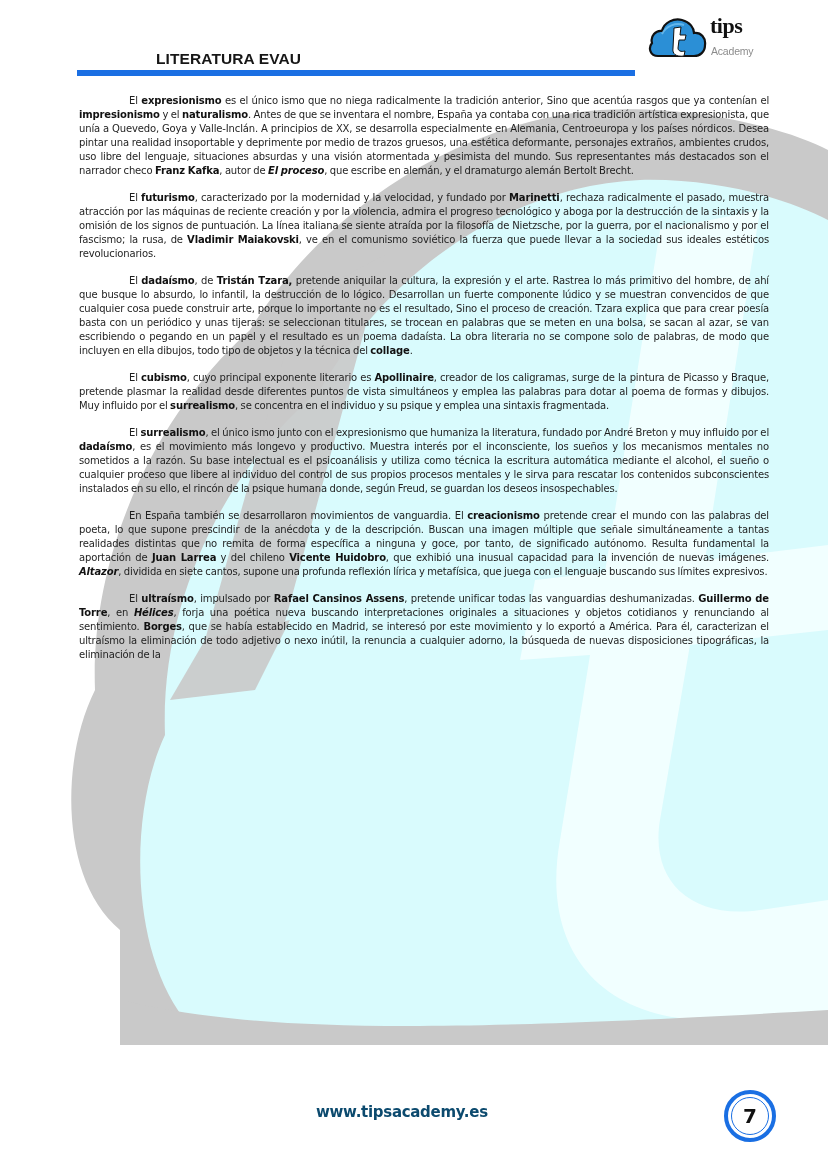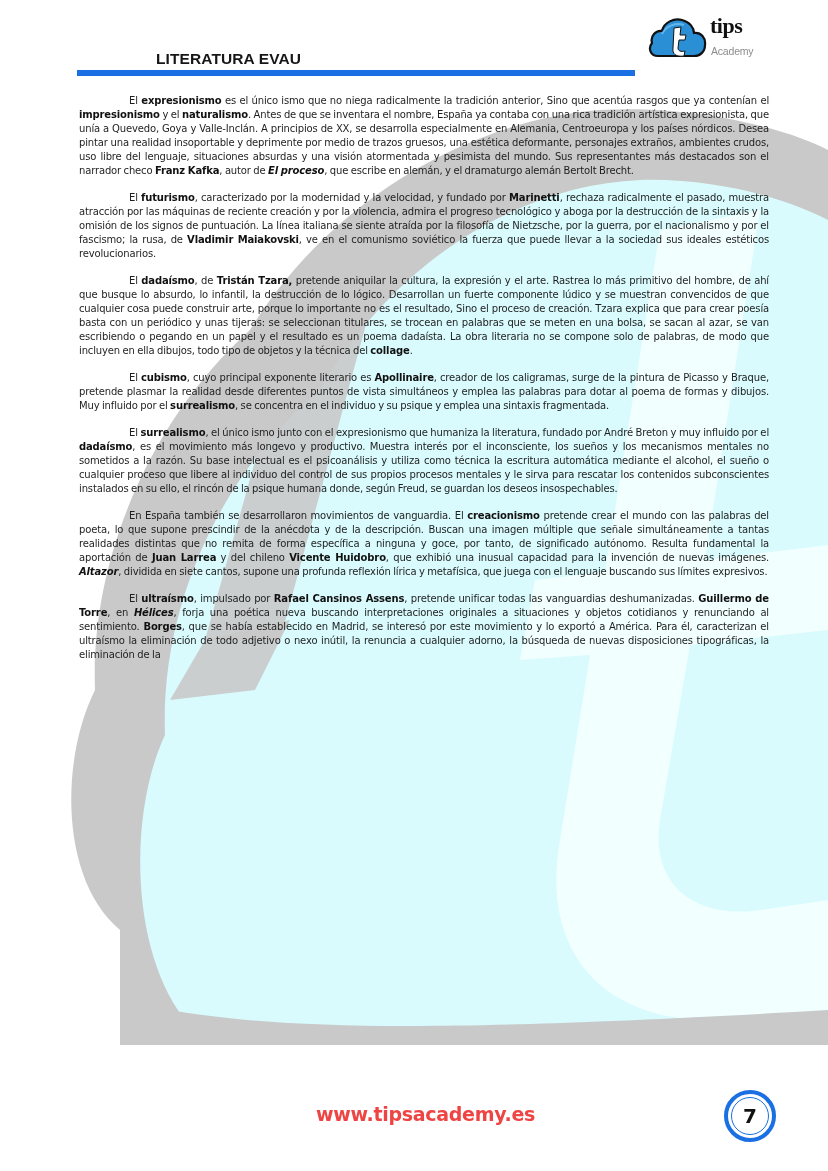--- a/index.html
+++ b/index.html
@@ -21,21 +21,21 @@
 
   
   .content { position: absolute; left: 79px; top: 94px; width: 690px; z-index: 2; }
   .para { margin: 0 0 13px 0; font-size: 10px; line-height: 14px; text-align: justify;
           text-indent: 50px; letter-spacing: -0.15px; word-spacing: -0.5px; }
   .para b { font-weight: bold; color: #111; }
   .para i { font-style: italic; }
 
   
   .footer-url { position: absolute; left: 316px; top: 1103px; font-family: "DejaVu Sans", sans-serif;
-                font-weight: bold; font-size: 19px; color: #ef4444; letter-spacing: -0.3px; z-index: 2; }
+                font-weight: bold; font-size: 15px; color: #0c4a6e; letter-spacing: -0.3px; z-index: 2; }
   .page-badge { position: absolute; left: 724px; top: 1090px; width: 52px; height: 52px; border-radius: 50%;
                 border: 4px solid #1a6fe3; box-sizing: border-box; background: #fff; z-index: 2;
                 display: flex; align-items: center; justify-content: center; }
   .page-badge::before { content: ""; position: absolute; left: 3px; top: 3px; right: 3px; bottom: 3px;
                 border-radius: 50%; border: 1.5px solid #1a6fe3; }
   .page-num { font-family: "DejaVu Sans", sans-serif; font-weight: bold; font-size: 20px; color: #111; }
 </style>
 </head>
 <body>
 

